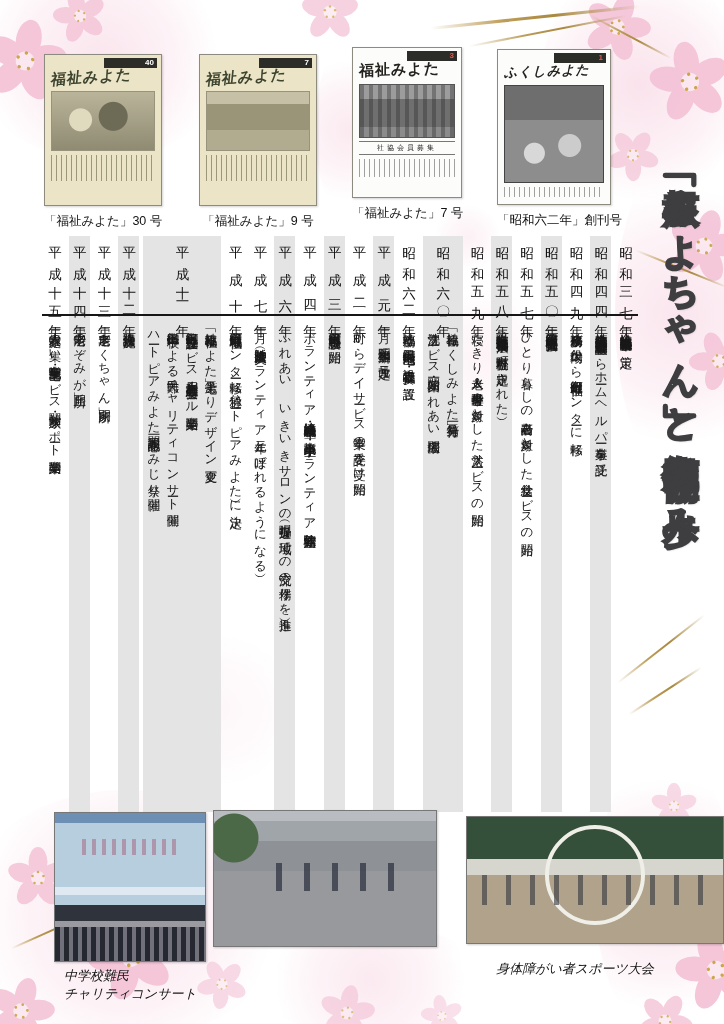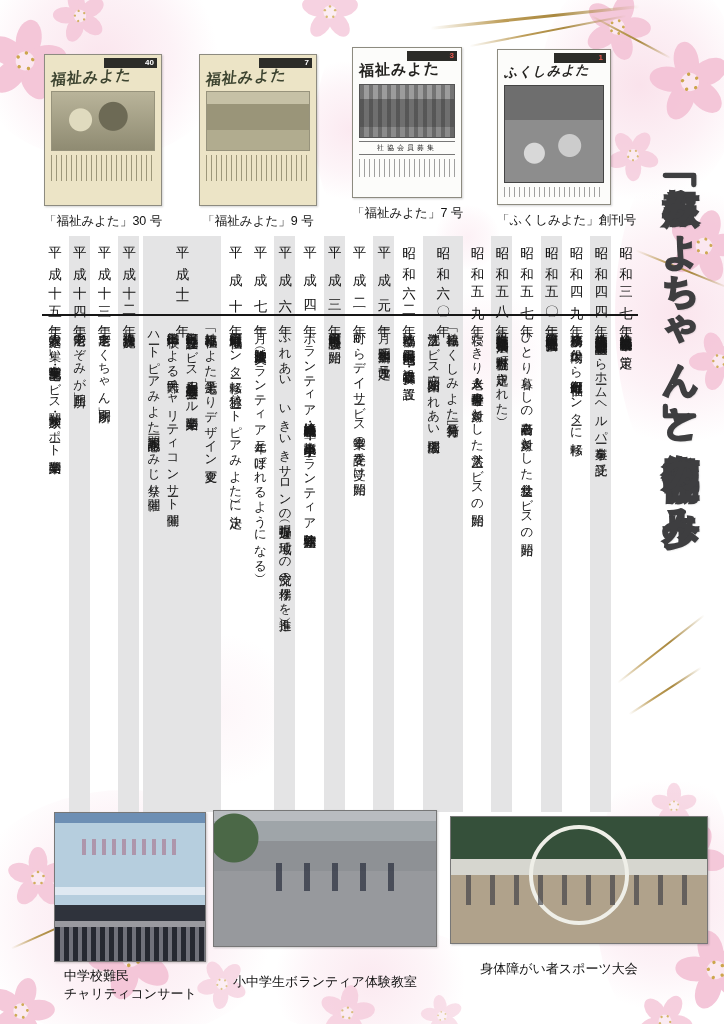--- a/index.html
+++ b/index.html
@@ -57,21 +57,21 @@
             font-family:"Liberation Serif",serif;}
   #timeline .rule{position:absolute;left:-2px;right:-2px;top:78px;height:2px;background:#161616;z-index:5;}
   .section{display:flex;flex-direction:column;align-items:center;height:100%;padding:0 1px;box-sizing:border-box;}
   .year{flex:0 0 78px;height:78px;writing-mode:vertical-rl;text-orientation:upright;
         font-size:13.5px;color:#101010;text-align:justify;text-align-last:justify;}
   .cols{flex:1;display:flex;flex-direction:row-reverse;align-items:flex-start;padding-top:9px;}
   .col{writing-mode:vertical-rl;text-orientation:upright;font-size:12.5px;line-height:19px;
        letter-spacing:.5px;color:#191919;white-space:nowrap;}
 
   
-  .photowrap{position:absolute;z-index:3;}
+  .photowrap{position:absolute;z-index:3;font-style:italic;}
   .photo{position:relative;overflow:hidden;border:1px solid #777;box-sizing:border-box;
          box-shadow:1px 1px 2px rgba(0,0,0,.2);}
   .p1{width:152px;height:150px;
       background:linear-gradient(180deg,#6d8fb4 0 10px,#b6cede 10px 74px,#dfe9f2 74px 82px,
                  #b6cede 82px 92px,#2f333c 92px 108px,#9a9aa0 108px 114px,#70707a 114px 150px);}
   .p1::before{content:"";position:absolute;top:26px;left:18%;width:64%;height:16px;opacity:.7;
       background:repeating-linear-gradient(90deg,rgba(160,60,90,.55) 0 4px,rgba(0,0,0,0) 4px 10px);}
   .p1::after{content:"";position:absolute;left:0;right:0;bottom:0;height:34px;
       background:repeating-linear-gradient(90deg,rgba(25,28,36,.85) 0 5px,rgba(112,114,122,.5) 5px 9px);}
   .p2{width:224px;height:137px;
@@ -230,21 +230,21 @@
 
   <div class="coverwrap" style="left:497px;top:49px;width:114px">
     <div class="cover mono" style="height:156px">
       <div class="c-topbar">
           <span class="c-num">1</span>
         </div>
       <div class="c-title" style="font-size:13px;font-style:italic">ふくしみよた</div>
       <div class="c-photo ph-kids" style="height:96px"></div>
       <div class="c-lines" style="height:10px"></div>
     </div>
-    <div class="ccap">「ふくしみよた」創刊号</div>
+    <div class="ccap">「昭和六二年」創刊号</div>
   </div>
 
   <div id="main-title">
     <span>広報「みよちゃん」と御代田町社協の歩み</span>
   </div>
 
   <div id="timeline">
     <div class="rule"></div>
 
     <div class="section">
@@ -402,25 +402,22 @@
   <div class="photowrap" style="left:54px;top:812px;width:170px">
     <div class="photo p1"></div>
     <div class="pcap left">
       <span>中学校難民</span><br>
       <span>チャリティコンサート</span>
     </div>
   </div>
 
   <div class="photowrap" style="left:213px;top:810px;width:224px">
     <div class="photo p2"></div>
-    <div class="pcap center" style="margin-top:26px">
-      <span>小中学生ボランティア体験教室</span>
-    </div>
-  </div>
-
-  <div class="photowrap" style="left:450px;top:816px;width:218px">
+  </div>
+
+  <div class="photowrap" style="left:466px;top:816px;width:218px">
     <div class="photo p3"></div>
     <div class="pcap center" style="margin-top:16px">
       <span>身体障がい者スポーツ大会</span>
     </div>
   </div>
 
 </div>
 
 </body></html>

